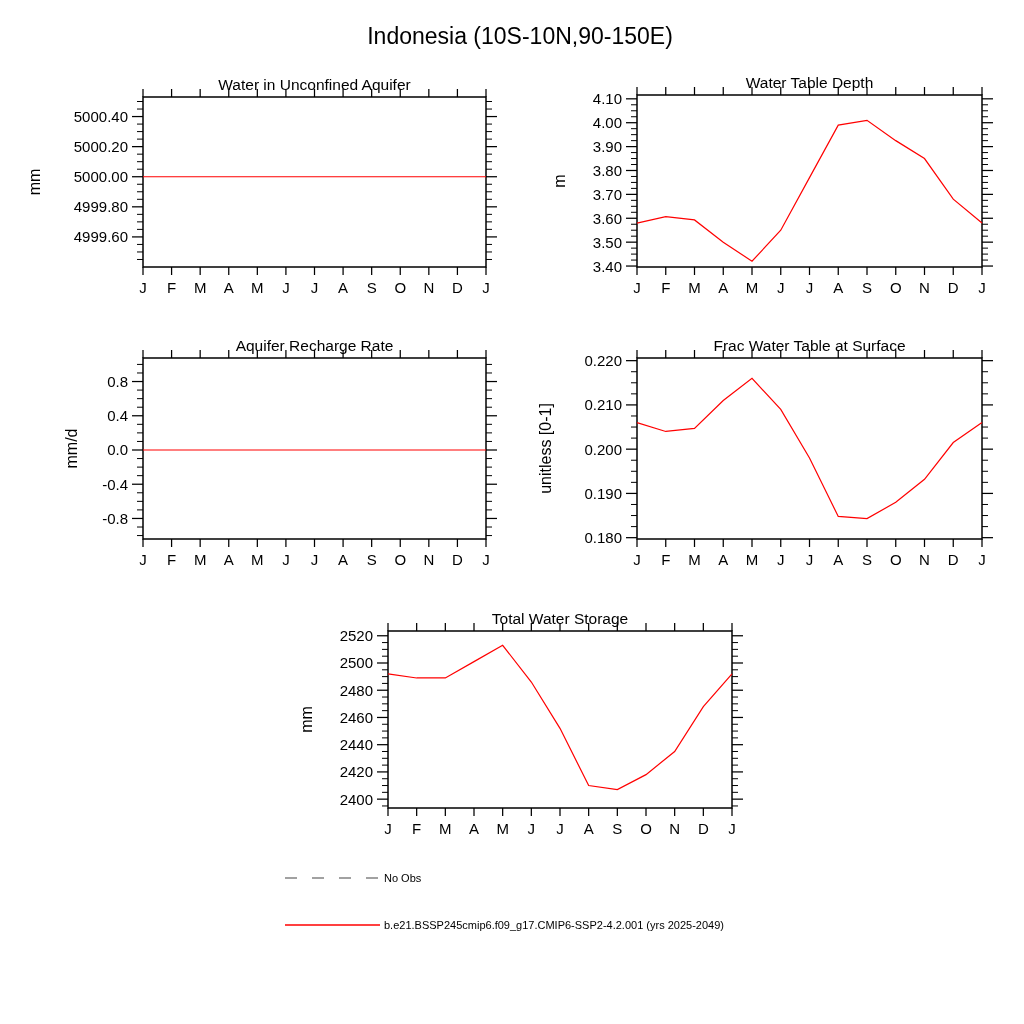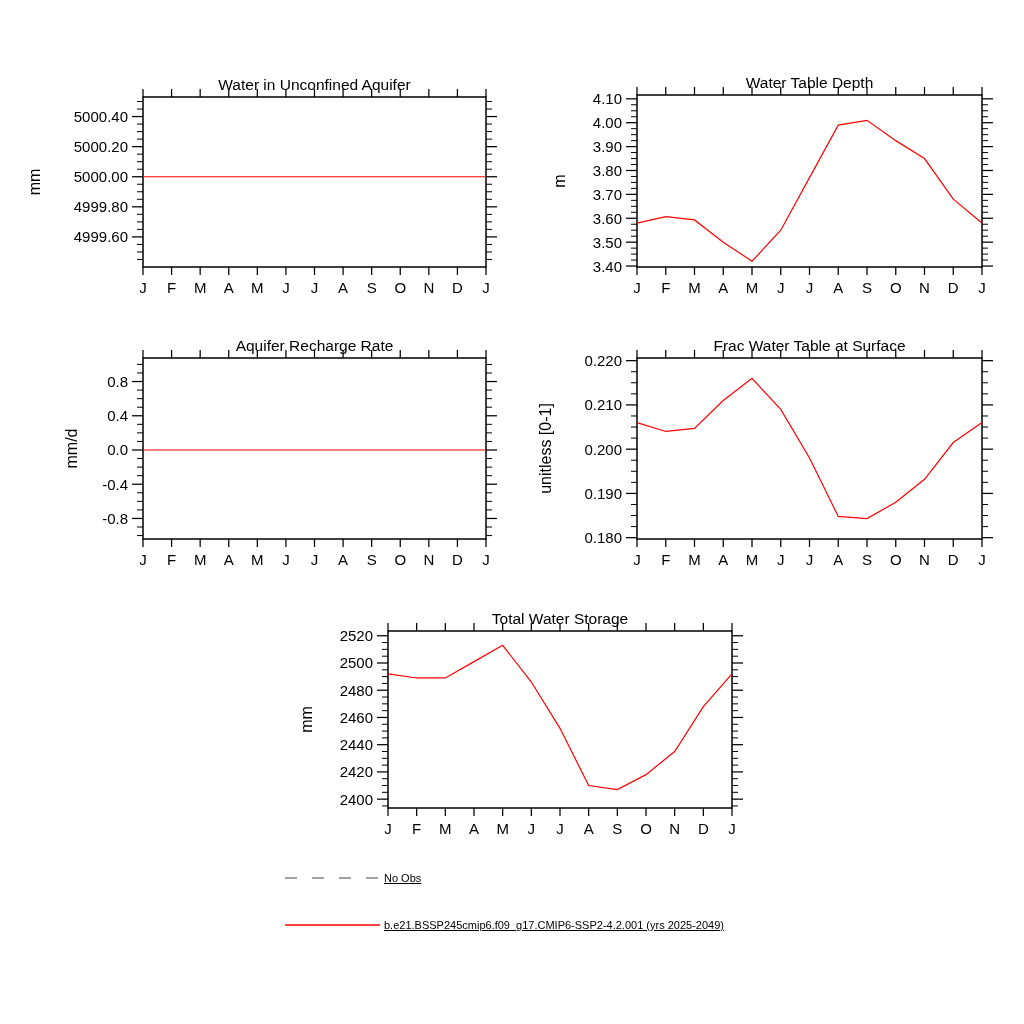--- a/index.html
+++ b/index.html
@@ -8,27 +8,28 @@
     font-family:"Liberation Sans",sans-serif;color:#000;overflow:hidden;
   }
   #main-title{
     position:absolute;left:16px;top:22px;width:1008px;
     text-align:center;font-size:23px;line-height:28px;color:#000;
   }
   .chart-host{position:absolute;left:0;top:0;width:1024px;height:1024px;}
   .chart-host svg{position:absolute;left:0;top:0;}
   svg text{font-family:"Liberation Sans",sans-serif;fill:#000;}
   .legend-row{position:absolute;left:285px;display:flex;align-items:center;}
-  .lg-label{font-size:11px;line-height:14px;margin-left:4px;white-space:nowrap;text-decoration:underline;}
+  .lg-label{font-size:11px;line-height:14px;margin-left:4px;white-space:nowrap;}
 </style>
 </head>
 <body>
 
 <div id="canvas">
 
+  <div id="main-title">Indonesia (10S-10N,90-150E)</div>
 
   <div class="chart-host">
       <svg width="1024" height="1024" viewBox="0 0 1024 1024">
         <rect x="143" y="97" width="343" height="170" fill="none" stroke="#000" stroke-width="1.5"></rect>
         <line x1="143" y1="97" x2="143" y2="89" stroke="#000" stroke-width="1.25"></line>
         <line x1="143" y1="267" x2="143" y2="275" stroke="#000" stroke-width="1.25"></line>
         <text x="143" y="293" text-anchor="middle" font-size="15px">J</text>
         <line x1="171.58333333333334" y1="97" x2="171.58333333333334" y2="89" stroke="#000" stroke-width="1.25"></line>
         <line x1="171.58333333333334" y1="267" x2="171.58333333333334" y2="275" stroke="#000" stroke-width="1.25"></line>
         <text x="171.58333333333334" y="293" text-anchor="middle" font-size="15px">F</text>

